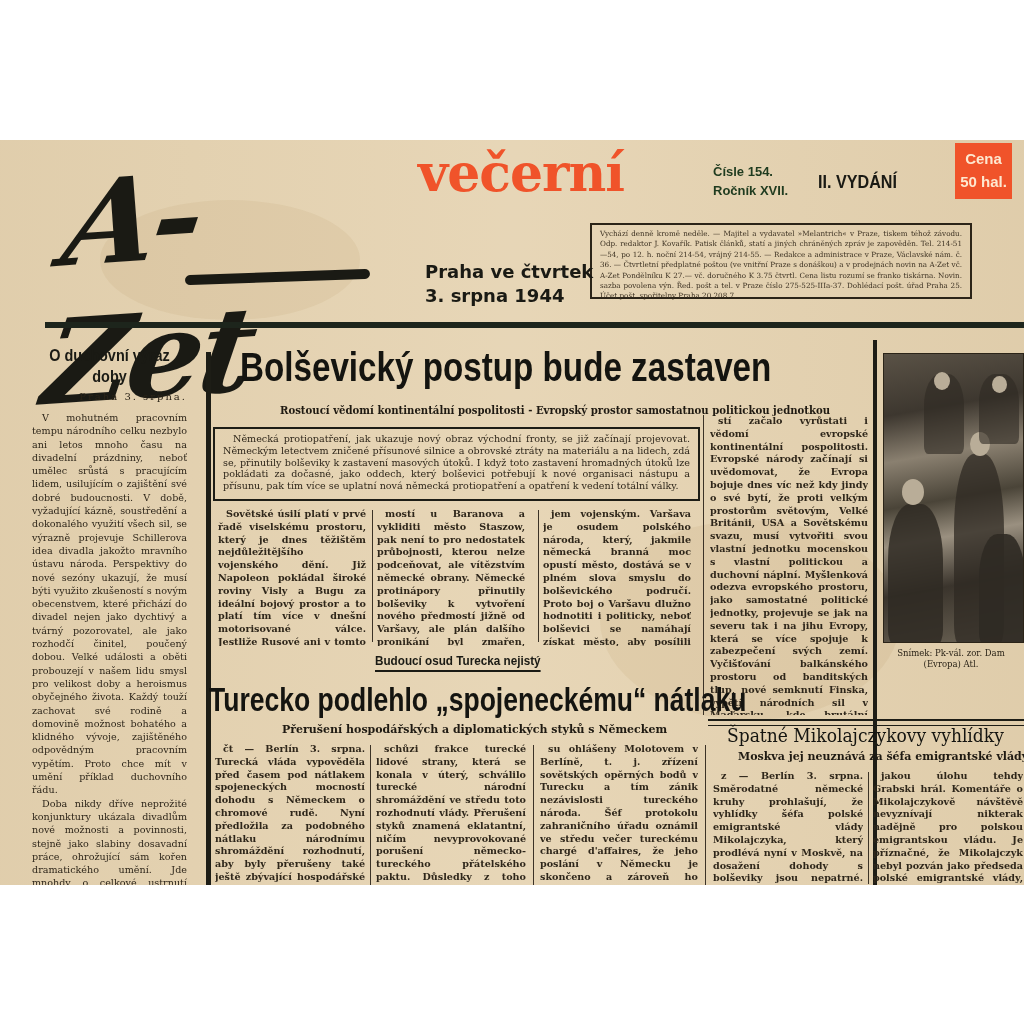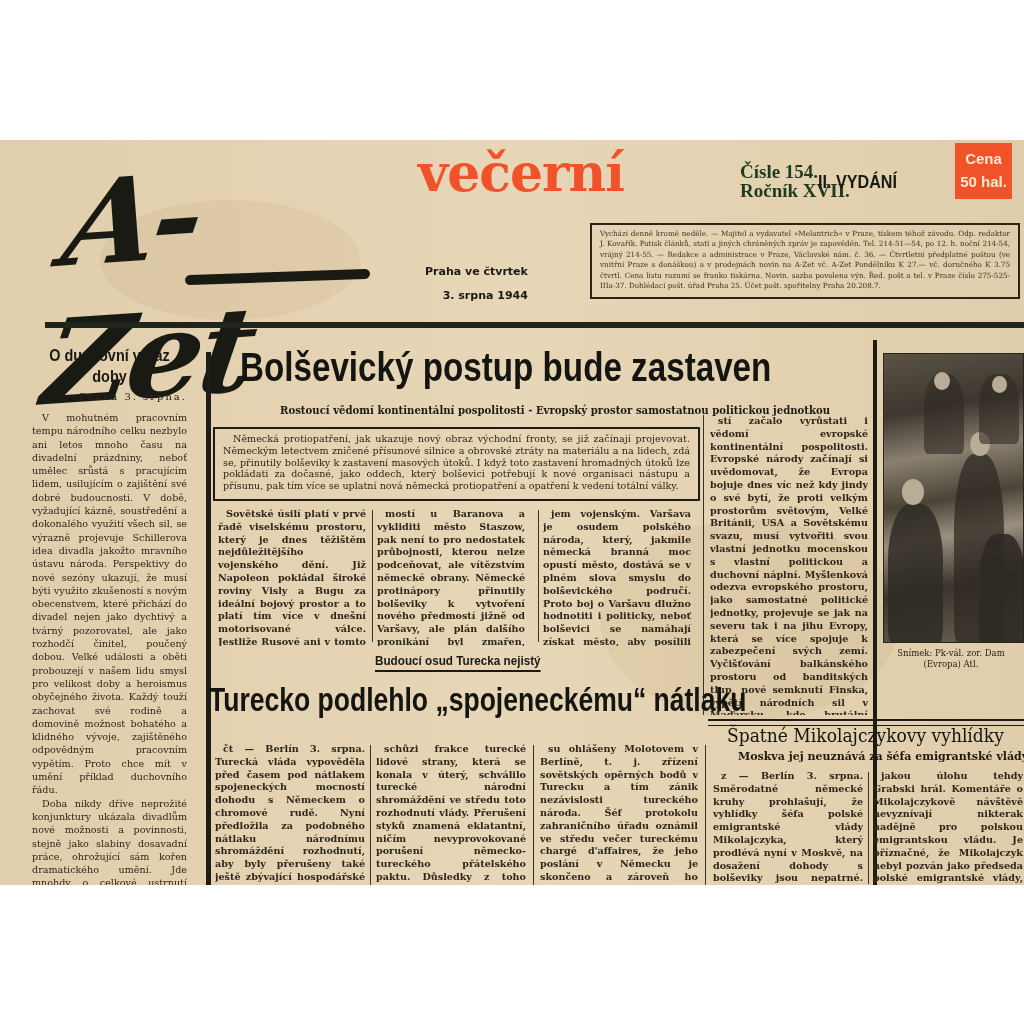--- a/index.html
+++ b/index.html
@@ -5,25 +5,25 @@
   html,body{margin:0;padding:0;}
   body{width:1024px;height:1024px;background:#ffffff;position:relative;overflow:hidden;font-family:"DejaVu Serif",serif;}
   .paper{position:absolute;left:0;top:140px;width:1024px;height:745px;background:#e6d4b3;overflow:hidden;
     background-image:linear-gradient(90deg,rgba(120,90,40,0.05) 0,rgba(255,255,255,0.05) 50%,rgba(120,90,40,0.06) 100%);}
   .abs{position:absolute;}
   
   .logo{left:55px;top:10px;width:340px;height:150px;}
   .logo-text{position:absolute;left:20px;top:5px;font-family:"DejaVu Serif",serif;font-style:italic;font-weight:bold;font-size:118px;color:#1a1a14;letter-spacing:-4px;transform:skewX(-12deg) rotate(-4deg);transform-origin:left top;}
   .logo-underline{position:absolute;left:130px;top:122px;width:185px;height:10px;background:#1a1a14;border-radius:6px;transform:rotate(-2deg);}
   .vecerni{left:418px;top:2px;font-family:"DejaVu Serif",serif;font-weight:bold;font-size:52px;color:#f0532a;letter-spacing:-1px;}
-  .issue{left:740px;top:22px;font-family:Liberation Serif, serif;font-weight:bold;font-size:19px;color:#1f3b1f;line-height:19px;}
+  .issue{left:713px;top:22px;font-family:Liberation Sans, sans-serif;font-weight:bold;font-size:13px;color:#1f3b1f;line-height:19px;}
   .edition{left:818px;top:31px;font-family:"Liberation Sans",sans-serif;font-weight:bold;font-size:19px;color:#1a1a14;transform:scaleX(0.85);transform-origin:left;}
   .price{left:955px;top:3px;width:57px;height:56px;background:#f0532a;color:#fde8d0;font-family:"Liberation Sans",sans-serif;font-weight:bold;font-size:15px;text-align:center;line-height:23px;padding-top:4px;box-sizing:border-box;}
-  .imprint{left:590px;top:83px;width:430px;height:76px;border:2px solid #2b2418;box-sizing:border-box;padding:4px 8px;font-size:7.2px;line-height:10.4px;text-align:justify;color:#3a2f20;}
-  .dateline{left:425px;top:120px;text-align:right;font-family:"DejaVu Sans",sans-serif;font-weight:bold;font-size:11px;line-height:24px;color:#1a1a14;}
+  .imprint{left:590px;top:83px;width:382px;height:76px;border:2px solid #2b2418;box-sizing:border-box;padding:4px 8px;font-size:7.2px;line-height:10.4px;text-align:justify;color:#3a2f20;}
+  .dateline{left:425px;top:120px;text-align:left;font-family:"DejaVu Sans",sans-serif;font-weight:bold;font-size:18px;line-height:24px;color:#1a1a14;}
   .topbar{left:45px;top:182px;width:979px;height:6px;background:#1d251c;}
   
   .leftcol{left:32px;top:205px;width:155px;}
   .left-rule{left:206px;top:212px;width:5px;height:533px;background:#1d1d16;}
   .h-left{font-family:"Liberation Sans",sans-serif;font-weight:bold;font-size:17px;line-height:21px;text-align:center;color:#1a1a14;transform:scaleX(0.85);}
   .dl{text-align:right;font-size:10px;letter-spacing:2px;margin:4px 0 9px;color:#2b2418;}
   .body{font-size:9.6px;line-height:13.3px;text-align:justify;color:#2e261a;}
   .body p{margin:0;text-indent:10px;}
   
   .main-head{left:240px;top:205px;font-family:"Liberation Sans",sans-serif;font-weight:bold;font-size:40px;color:#141410;transform:scaleX(0.83);transform-origin:left;white-space:nowrap;}
@@ -106,20 +106,21 @@
   <div class="abs col" style="left:543px;top:368px;height:138px;overflow:hidden;">
       <p>jem vojenským. Varšava je osudem polského národa, který, jakmile německá branná moc opustí město, dostává se v plném slova smyslu do bolševického područí. Proto boj o Varšavu dlužno hodnotiti i politicky, neboť bolševici se namáhají získat město, aby posílili vliv sověto-polského »osvobozeneckého výboru«. S rostoucí sovětskou útočno-</p>
     </div>
   <div class="abs vrule" style="left:703px;top:275px;height:300px;"></div>
   <div class="abs col" style="left:710px;top:275px;width:158px;height:300px;overflow:hidden;">
       <p>stí začalo vyrůstati i vědomí evropské kontinentální pospolitosti. Evropské národy začínají si uvědomovat, že Evropa bojuje dnes víc než kdy jindy o své bytí, že proti velkým prostorům světovým, Velké Británii, USA a Sovětskému svazu, musí vytvořiti svou vlastní jednotku mocenskou s vlastní politickou a duchovní náplní. Myšlenková odezva evropského prostoru, jako samostatné politické jednotky, projevuje se jak na severu tak i na jihu Evropy, která se více spojuje k zabezpečení svých zemí. Vyčišťování balkánského prostoru od banditských tlup, nové semknutí Finska, vypětí národních sil v Maďarsku, kde brutální blížící se nebezpečí otevírá oči všem příslušníkům, patří mezi viditelné známky tohoto rostoucího sjednocovacího procesu.</p>
     </div>
 
   <div class="abs sub-over">Budoucí osud Turecka nejistý</div>
   <div class="abs turk-head">Turecko podlehlo „spojeneckému“ nátlaku</div>
+  <div class="abs turk-sub">Přerušení hospodářských a diplomatických styků s Německem</div>
   <div class="abs col" style="left:215px;top:603px;width:150px;height:142px;overflow:hidden;">
       <p>čt — Berlín 3. srpna. Turecká vláda vypověděla před časem pod nátlakem spojeneckých mocností dohodu s Německem o chromové rudě. Nyní předložila za podobného nátlaku národnímu shromáždění rozhodnutí, aby byly přerušeny také ještě zbývající hospodářské a diplomatické styky s Německem. Po prudké debatě v tajné</p>
     </div>
   <div class="abs vrule" style="left:370px;top:605px;height:140px;"></div>
   <div class="abs col" style="left:376px;top:603px;width:150px;height:142px;overflow:hidden;">
       <p>schůzi frakce turecké lidové strany, která se konala v úterý, schválilo turecké národní shromáždění ve středu toto rozhodnutí vlády. Přerušení styků znamená eklatantní, ničím nevyprovokované porušení německo-tureckého přátelského paktu. Důsledky z toho vyplývající budou přes všechno ujišťování Anglo-Američanů pro Turecko takové, jaké byly již svého ča-</p>
     </div>
   <div class="abs vrule" style="left:533px;top:605px;height:140px;"></div>
   <div class="abs col" style="left:540px;top:603px;width:158px;height:142px;overflow:hidden;">
       <p>su ohlášeny Molotovem v Berlíně, t. j. zřízení sovětských opěrných bodů v Turecku a tím zánik nezávislosti tureckého národa. Šéf protokolu zahraničního úřadu oznámil ve středu večer tureckému chargé d'affaires, že jeho poslání v Německu je skončeno a zároveň ho vyzval, aby neprodleně opustil říšské území.</p>

